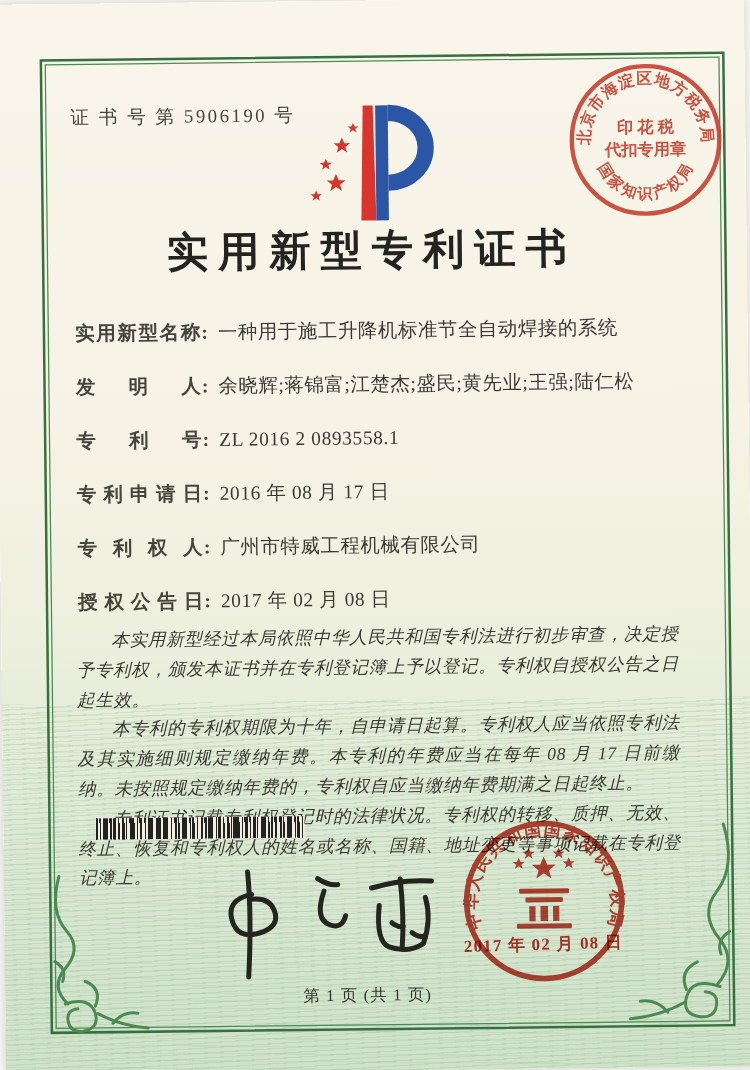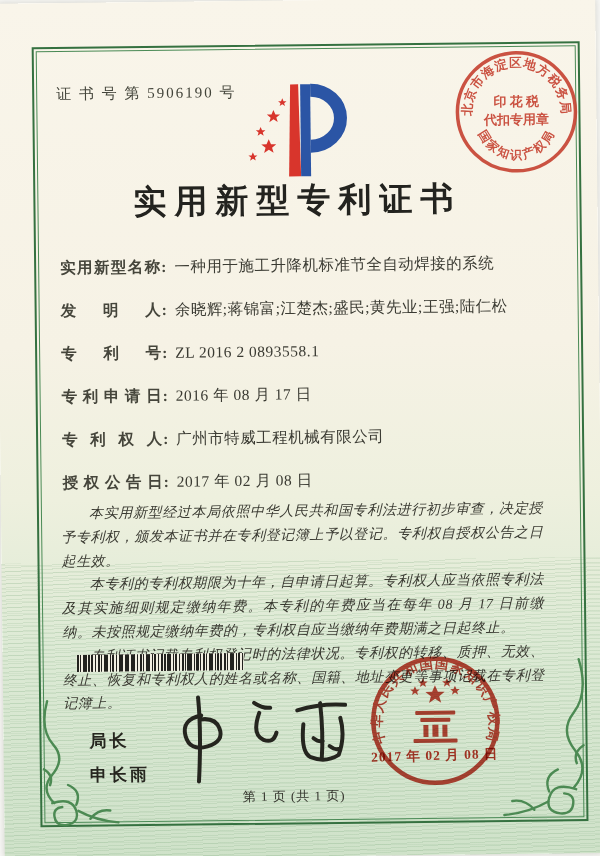--- a/index.html
+++ b/index.html
@@ -163,24 +163,20 @@
   </div>
 
   <div class="paragraphs">
     <p>本实用新型经过本局依照中华人民共和国专利法进行初步审查，决定授予专利权，颁发本证书并在专利登记簿上予以登记。专利权自授权公告之日起生效。</p>
     <p>本专利的专利权期限为十年，自申请日起算。专利权人应当依照专利法及其实施细则规定缴纳年费。本专利的年费应当在每年 08 月 17 日前缴纳。未按照规定缴纳年费的，专利权自应当缴纳年费期满之日起终止。</p>
     <p>专利证书记载专利权登记时的法律状况。专利权的转移、质押、无效、终止、恢复和专利权人的姓名或名称、国籍、地址变更等事项记载在专利登记簿上。</p>
   </div>
 
   <div class="barcode"></div>
 
-  <div class="director">
-    <div>局长</div>
-    <div>申长雨</div>
-  </div>
 
   <svg class="signature" viewBox="0 0 205 100">
     <g fill="none" stroke="#25251f" stroke-width="4" stroke-linecap="round" stroke-linejoin="round">
       <path d="M46,24 q-20,4 -16,20 q4,16 22,11 q17,-5 12,-18 q-4,-11 -19,-9"></path>
       <path d="M43,6 q3,34 0,84"></path>
       <path d="M104,22 q-8,22 4,27 q10,4 13,-7"></path>
       <path d="M99,12 q9,6 16,5"></path>
       <path d="M142,20 q24,-7 48,-5"></path>
       <path d="M165,13 q3,30 1,56"></path>
       <path d="M148,34 q-3,28 7,33 q15,6 28,-2 q7,-19 2,-37"></path>

